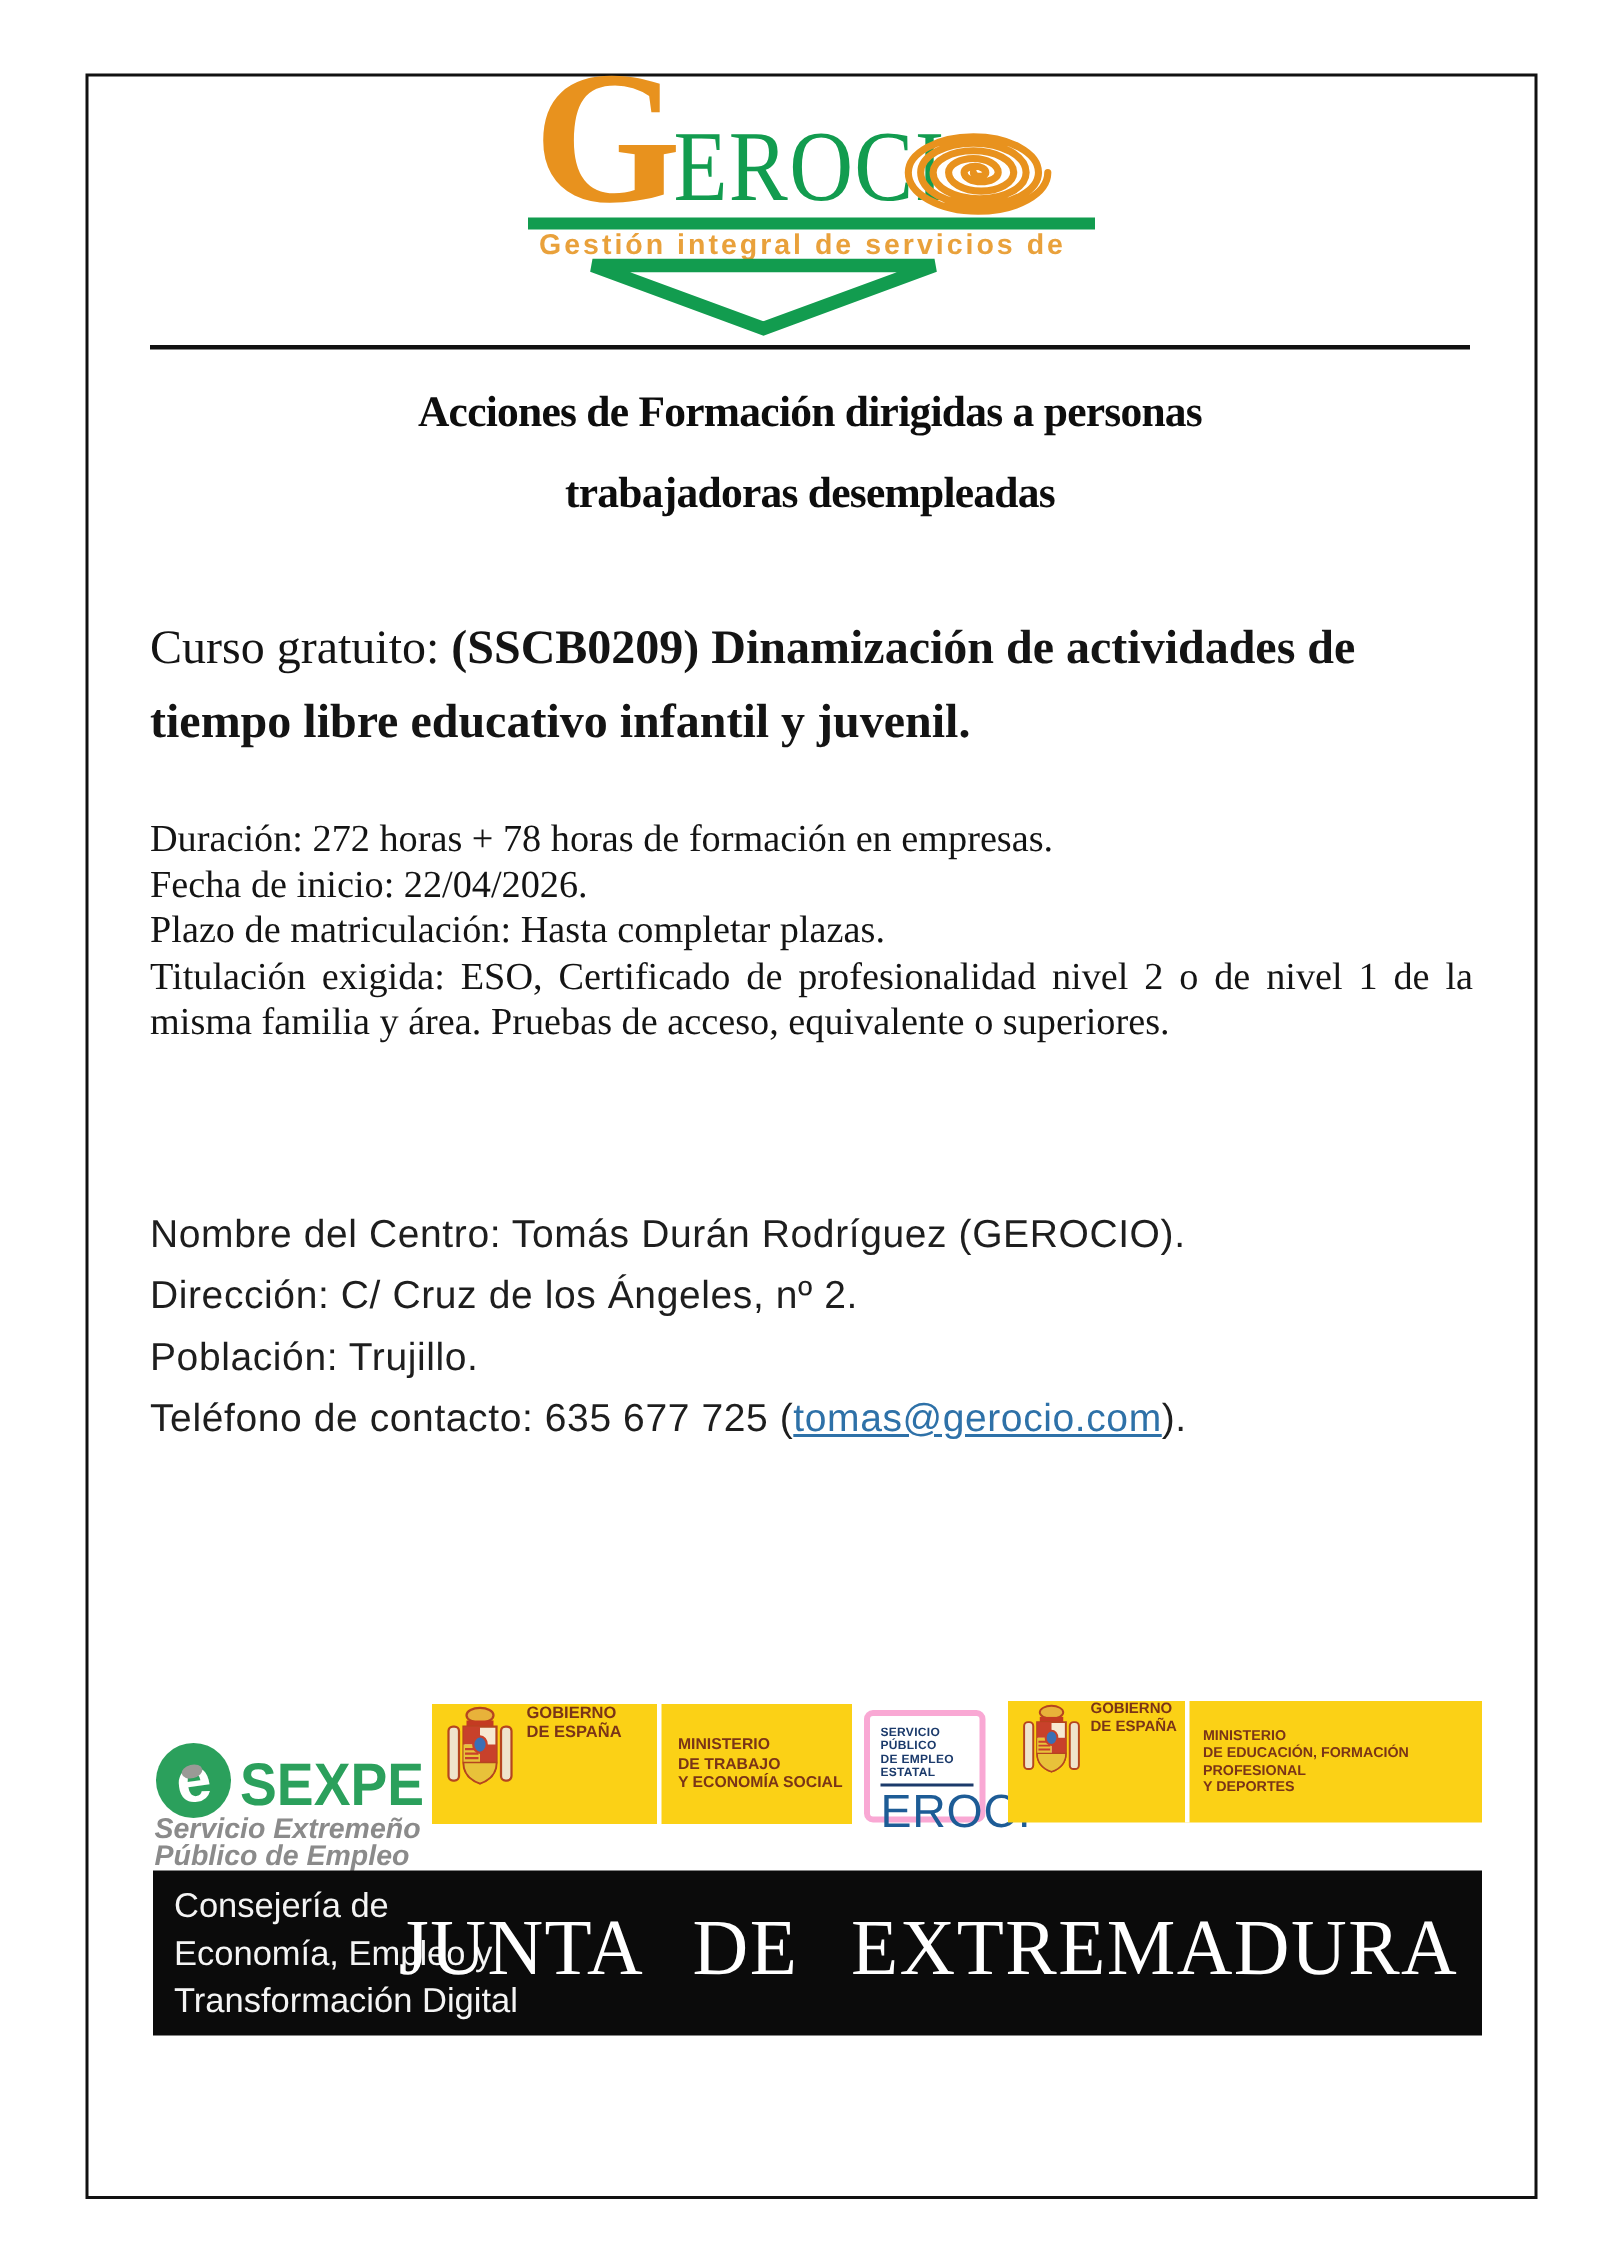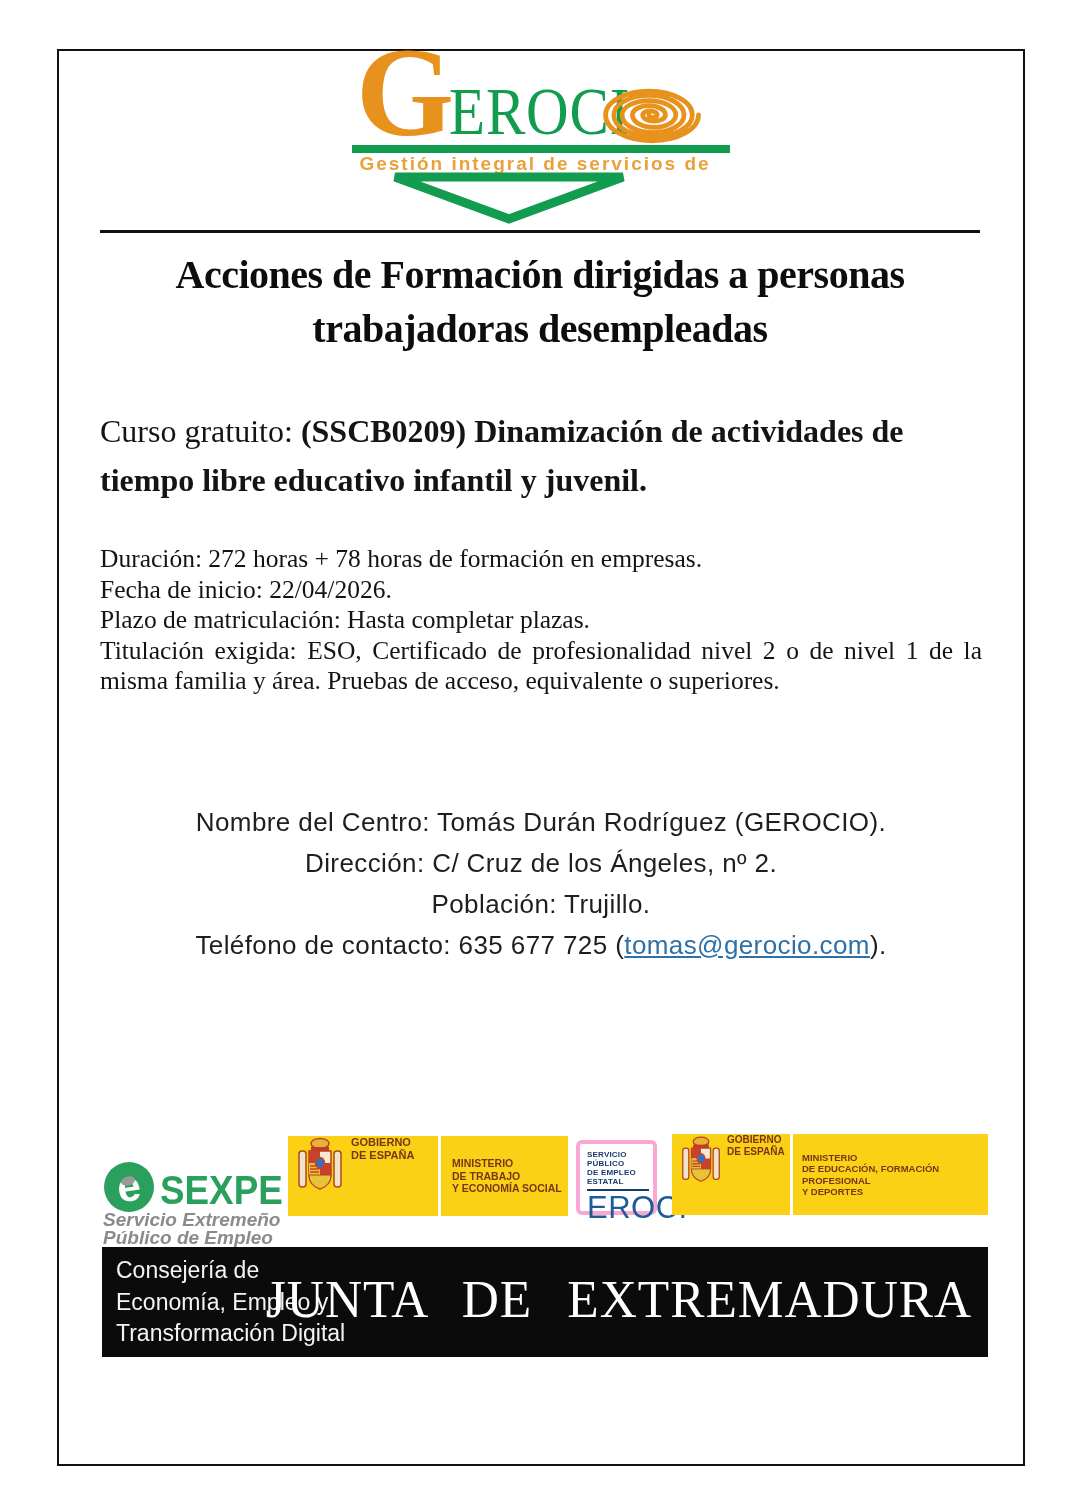--- a/index.html
+++ b/index.html
@@ -18,37 +18,37 @@
   .spiral{position:absolute;left:599px;top:84px;}
   .logo-bar{position:absolute;left:352px;top:145px;width:378px;height:8px;background:#129C4F;}
   .logo-tagline{position:absolute;left:330px;top:153px;width:410px;text-align:center;
        font-family:"Liberation Sans", sans-serif;font-weight:bold;font-size:19px;
        color:#E9A13B;letter-spacing:2px;}
   .logo-triangle{position:absolute;left:390px;top:172px;}
 
   
   .rule{position:absolute;left:100px;top:230px;width:880px;height:3px;background:#111;}
   .title{position:absolute;left:98px;top:248px;width:884px;text-align:center;
-         font-weight:bold;font-size:40px;line-height:54px;letter-spacing:-0.5px;color:#0d0d0d;}
+         font-weight:bold;font-size:29px;line-height:54px;letter-spacing:-0.5px;color:#0d0d0d;}
 
   
   .course{position:absolute;left:100px;top:407px;width:884px;font-size:32px;line-height:49px;}
   .course b{font-weight:bold;}
 
   
   .details{position:absolute;left:100px;top:544px;width:882px;font-size:25.5px;line-height:30.5px;}
   .detail{text-align:justify;}
 
   .imparticion{position:absolute;left:100px;top:733px;width:882px;font-size:25.5px;}
 
   
   .centro{position:absolute;left:100px;top:808px;width:882px;
           font-family:"Liberation Sans", sans-serif;font-size:26px;line-height:29px;
           letter-spacing:0.4px;color:#1e1e1e;}
-  .centro .row{margin-bottom:12px;text-align:center;}
+  .centro .row{margin-bottom:12px;}
   .email{color:#2E71A8;text-decoration:underline;cursor:pointer;}
 
   
   .sexpe-icon{position:absolute;left:103px;top:1161px;}
   .sexpe-name{position:absolute;left:160px;top:1170px;font-family:"Liberation Sans", sans-serif;
               font-weight:bold;font-size:40px;line-height:1;color:#2BA05C;transform:scaleX(0.92);
               transform-origin:left top;}
   .sexpe-tag{position:absolute;left:103px;top:1211px;font-family:"Liberation Sans", sans-serif;
              font-weight:bold;font-style:italic;font-size:19px;line-height:17.5px;color:#8B8B8B;}
 

